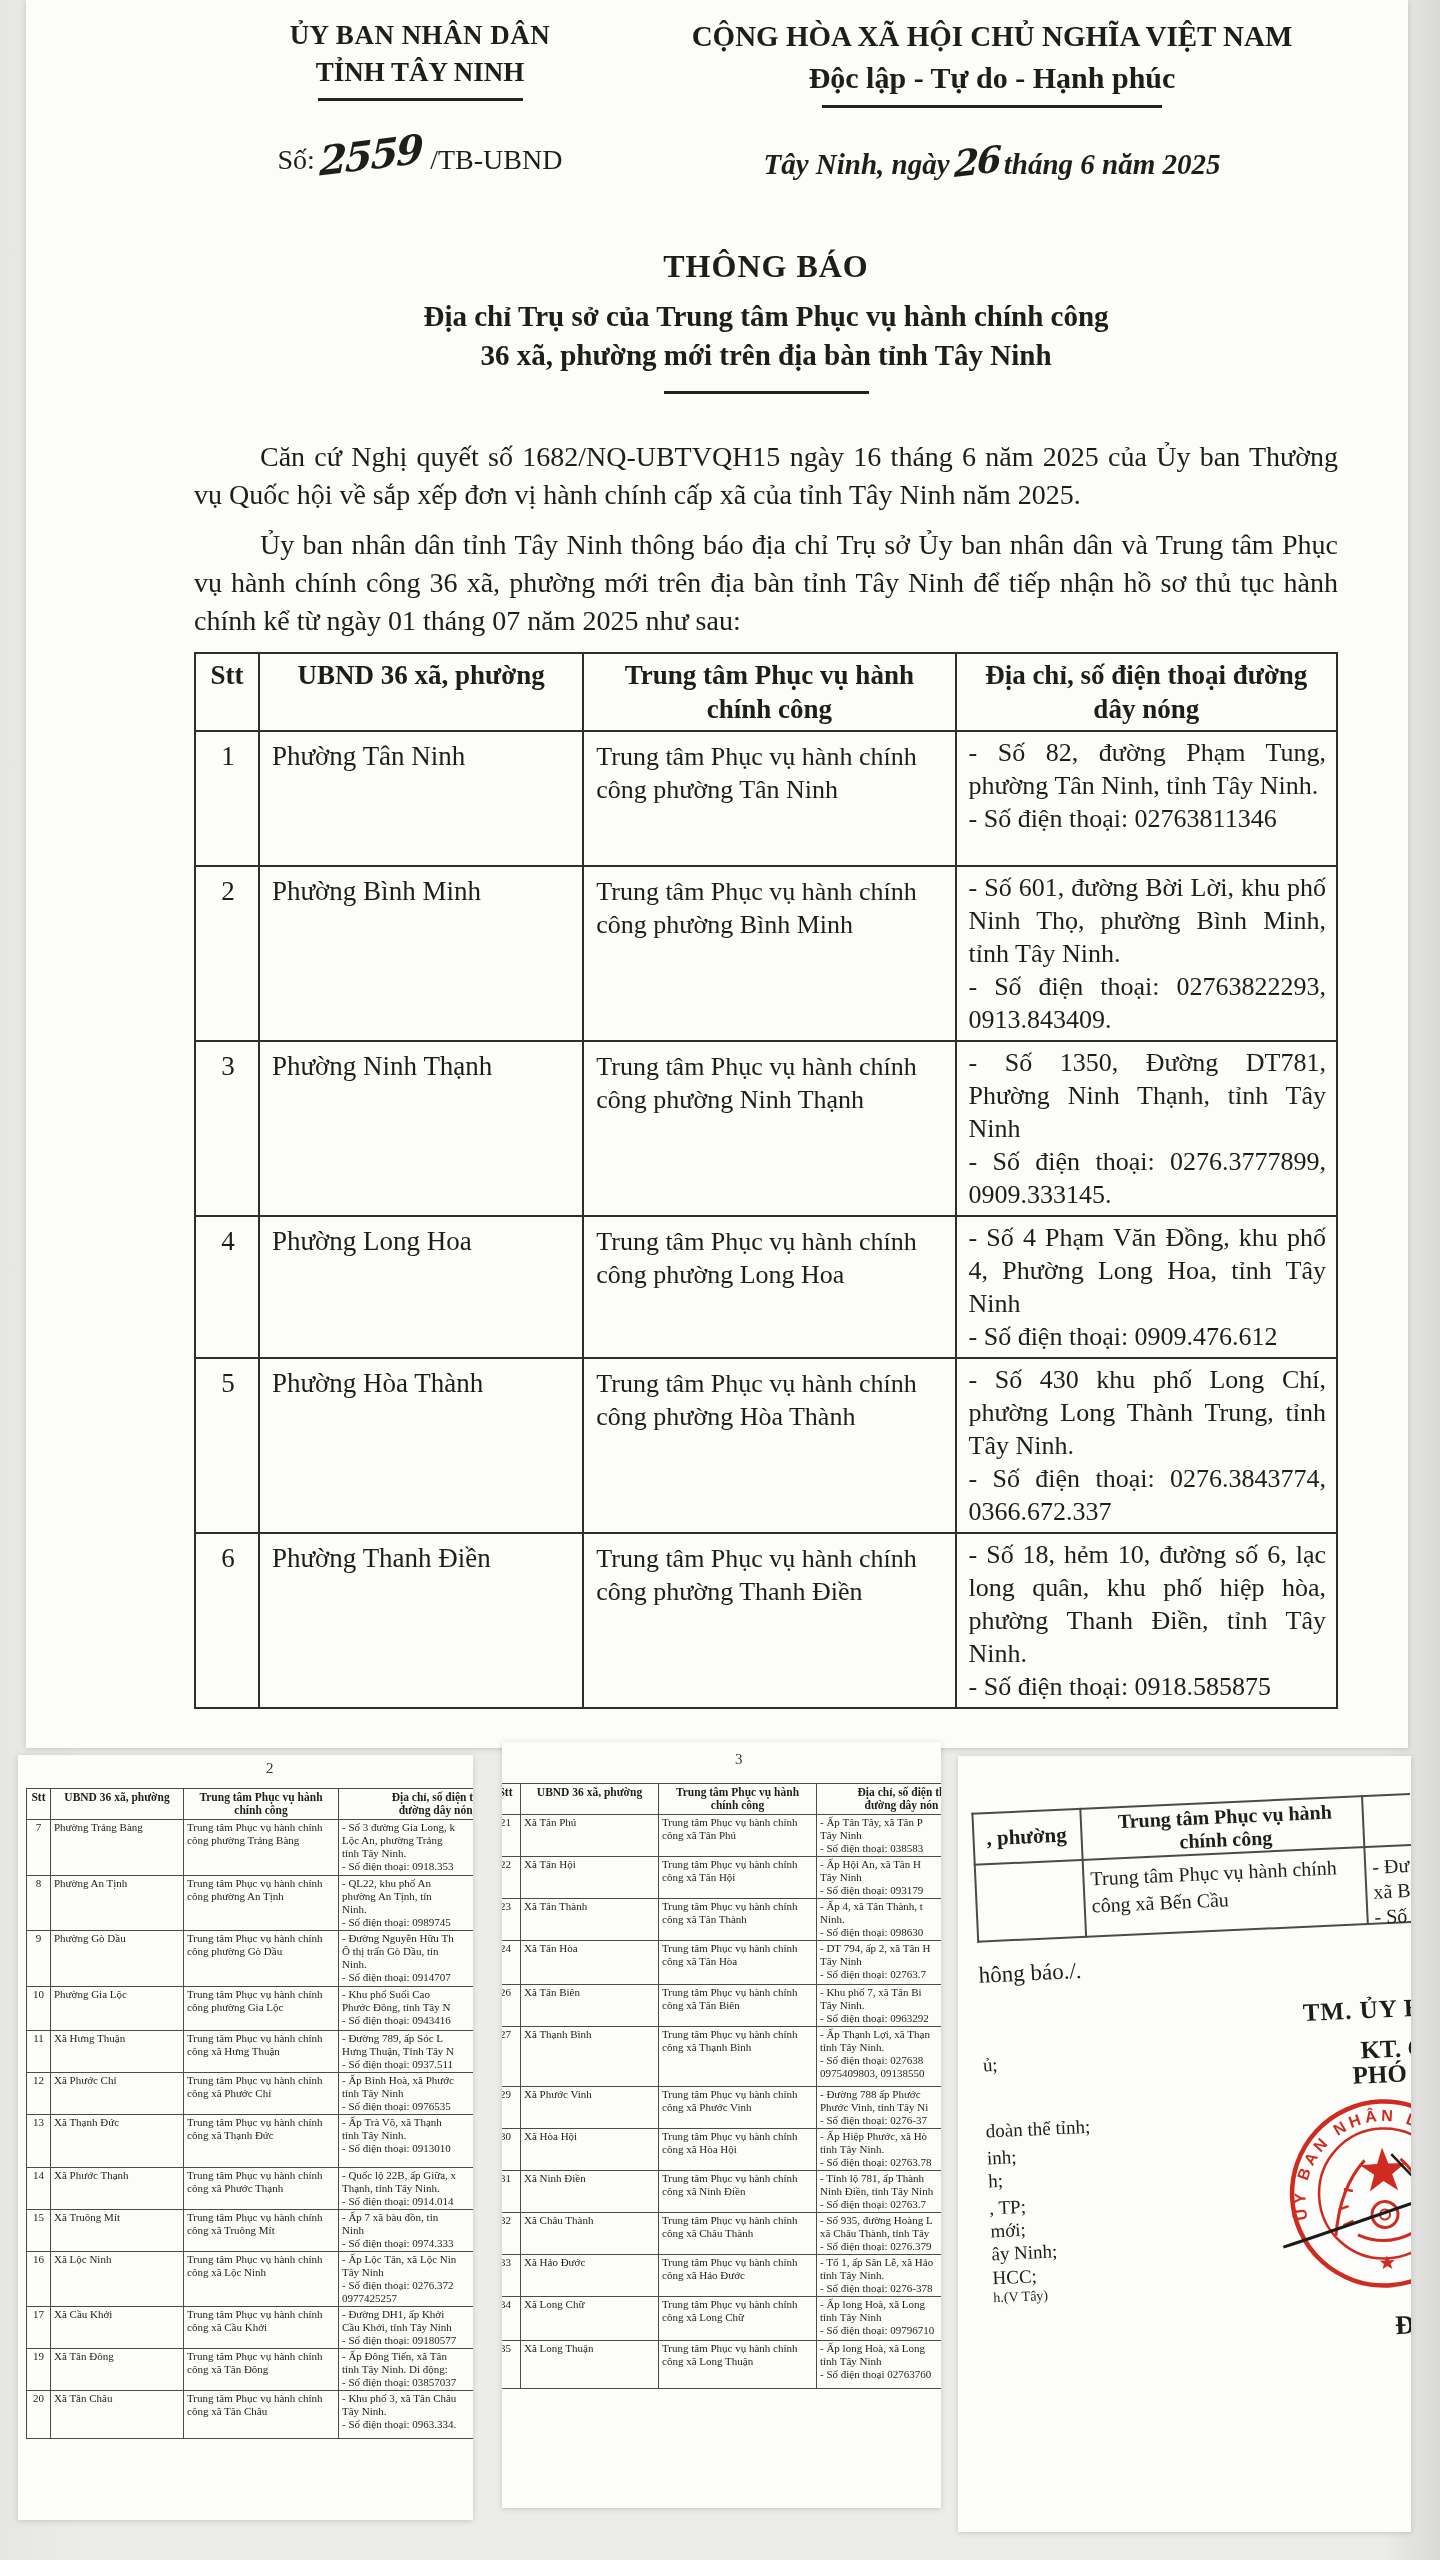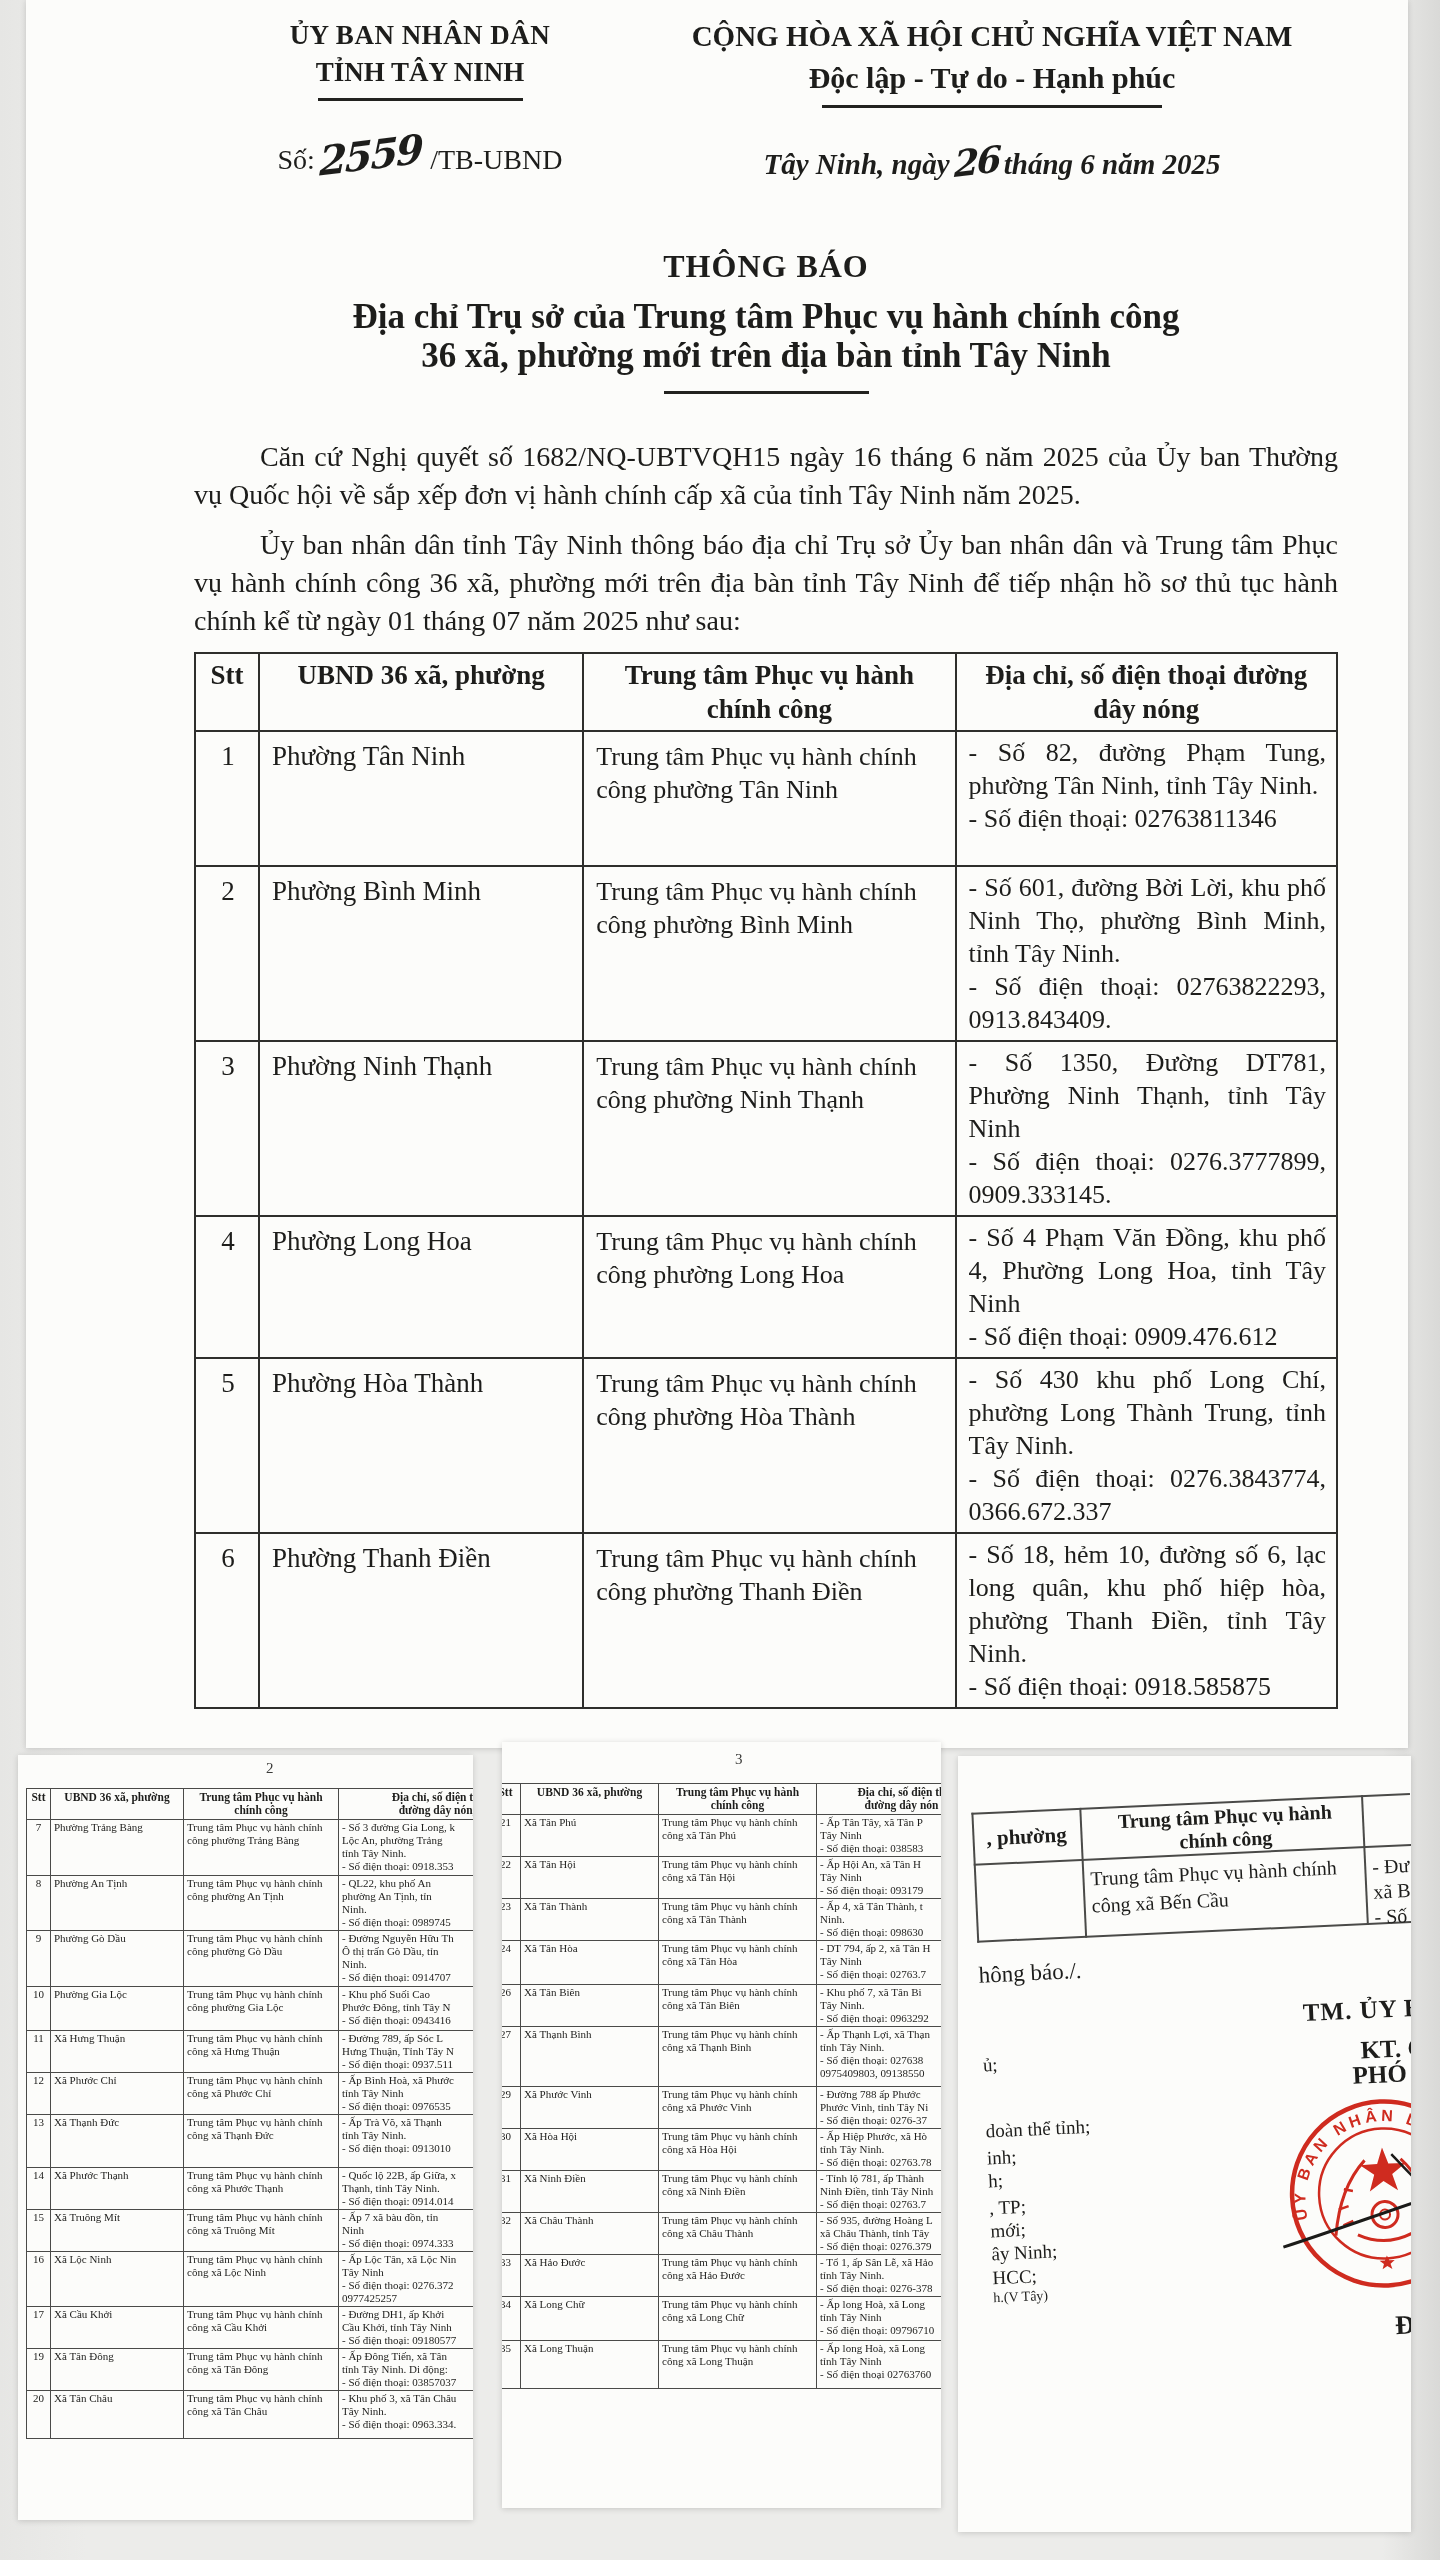--- a/index.html
+++ b/index.html
@@ -20,21 +20,21 @@
   .rule{height:3px;background:#22221f;margin:10px auto 0}
   .w1{width:205px}.w2{width:340px}
   .so-line{margin-top:30px;font-size:28px;white-space:nowrap}
   .hand{font-family:"DejaVu Serif",serif;font-style:italic;font-weight:bold;font-size:40px;
         display:inline-block;transform:rotate(-7deg) skewX(-8deg);margin:0 8px 0 4px;letter-spacing:-2px}
   .motto1{font-size:29px;font-weight:bold;white-space:nowrap}
   .motto2{font-size:30px;font-weight:bold;margin-top:8px}
   .dateline{margin-top:32px;font-size:29px;font-style:italic;font-weight:bold;white-space:nowrap}
   .hand2{font-size:36px;margin:0 4px}
   .title{text-align:center;margin-top:66px;font-size:32px;font-weight:bold;letter-spacing:1px}
-  .subtitle{text-align:center;font-size:35px;font-weight:bold;line-height:39px;margin-top:12px}
+  .subtitle{text-align:center;font-size:29px;font-weight:bold;line-height:39px;margin-top:12px}
   .paras{margin-top:44px}
   .docp{font-size:28px;line-height:38px;text-align:justify;text-indent:66px;margin:0 0 12px 0}
   table.main{width:100%;border-collapse:collapse;margin-top:8px}
   .main th,.main td{border:2px solid #2e2e2c;vertical-align:top}
   .main th{font-size:27px;font-weight:bold;text-align:center;padding:4px 6px;line-height:34px}
   .main td{font-size:26px;line-height:33px;padding:4px 10px 4px 12px}
   .main td.stt{text-align:center;font-size:27px;padding-top:8px}
   .main td.ward{font-size:27px;padding-top:8px}
   .main td.ctr{padding-top:8px}
   .addr,.phone{text-align:justify}

